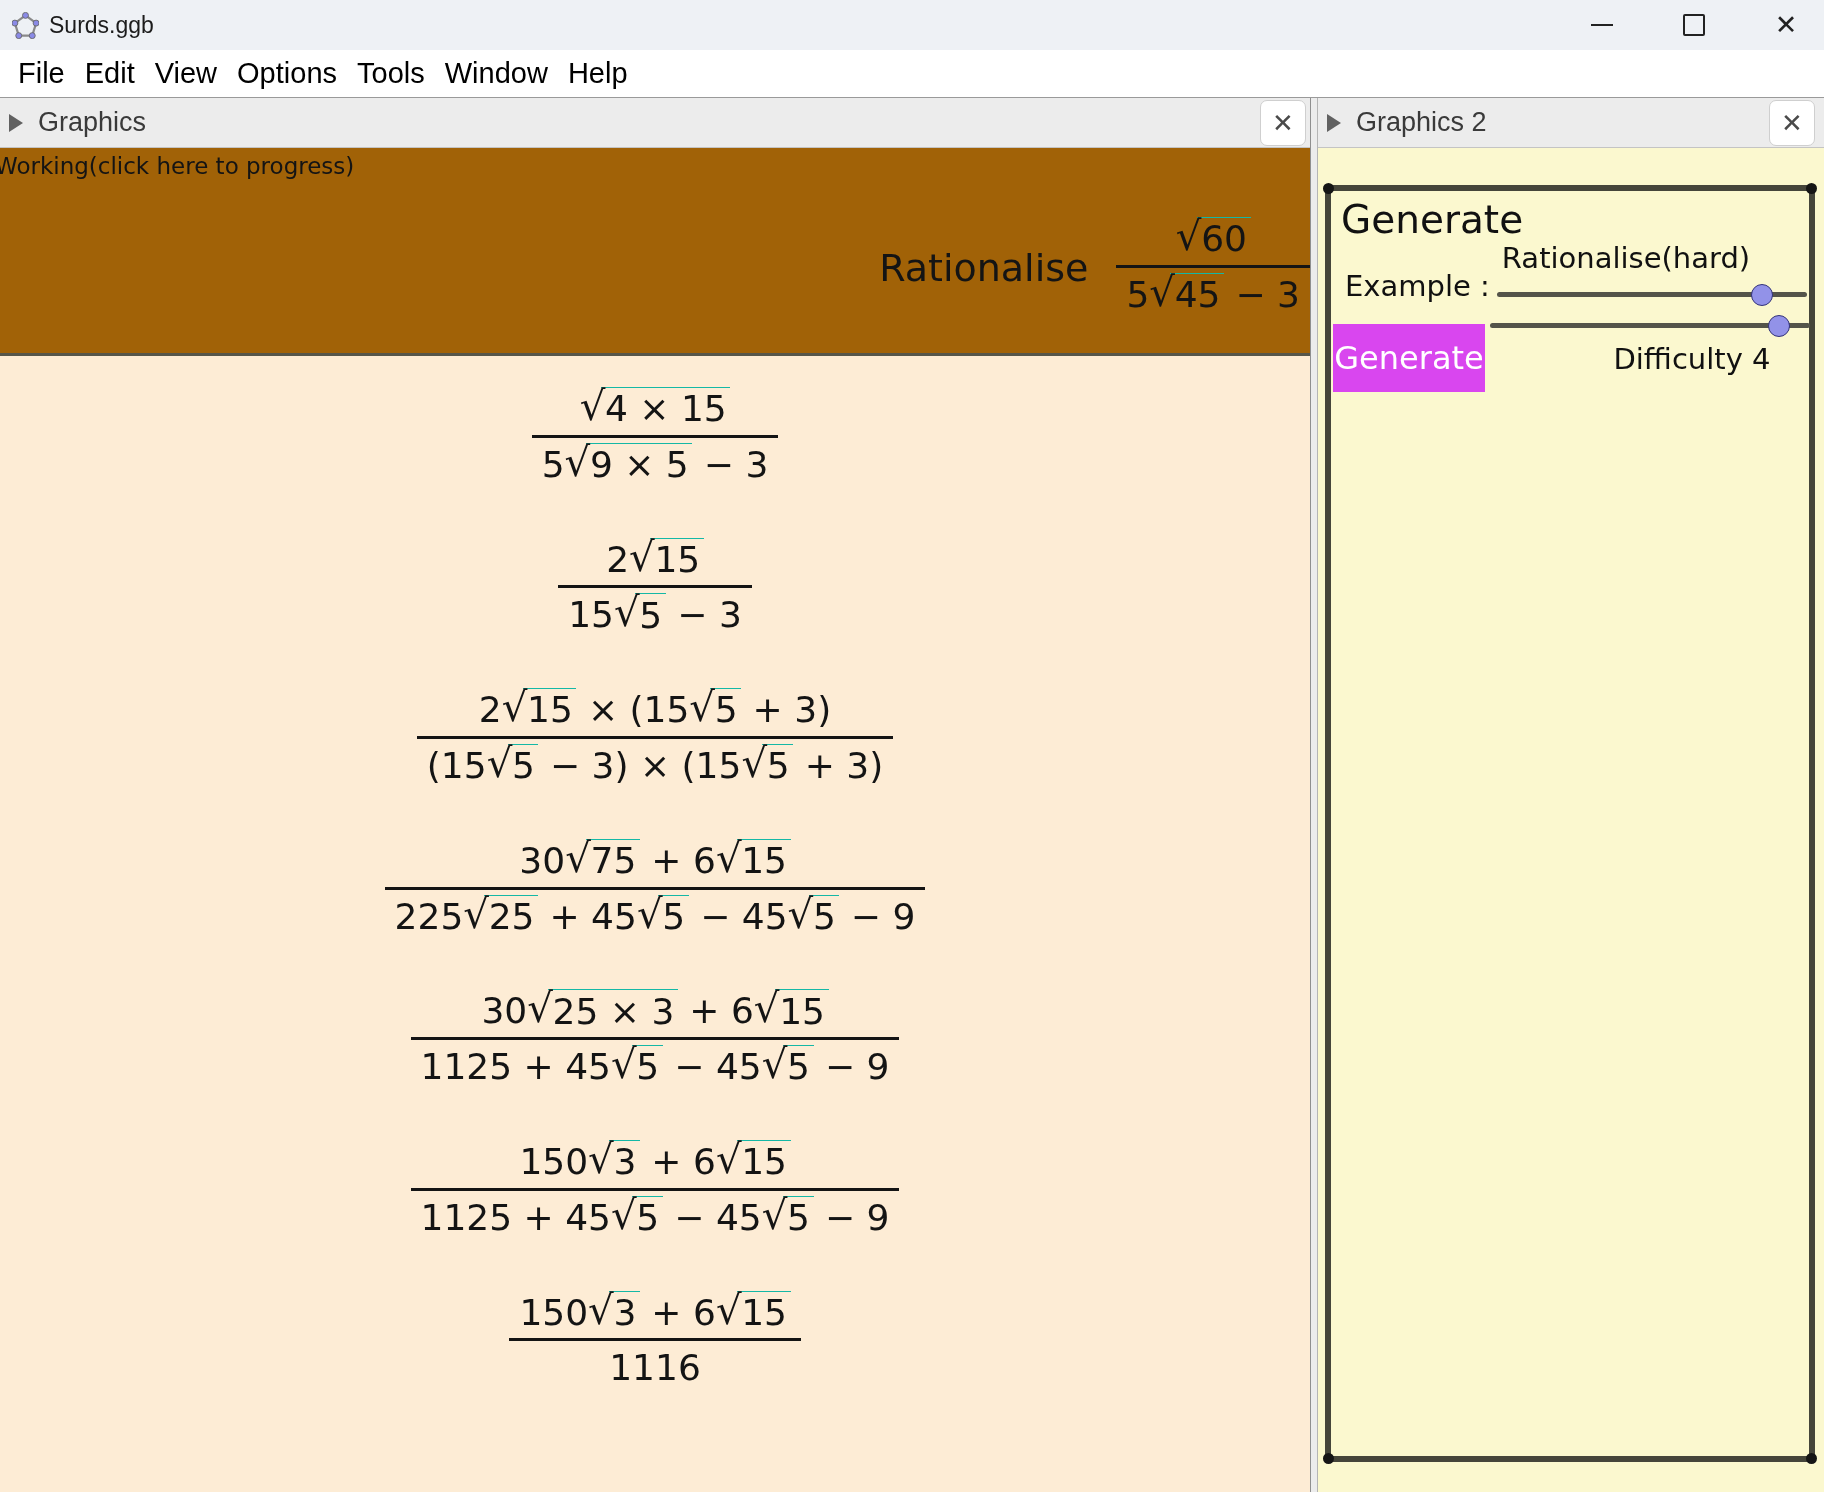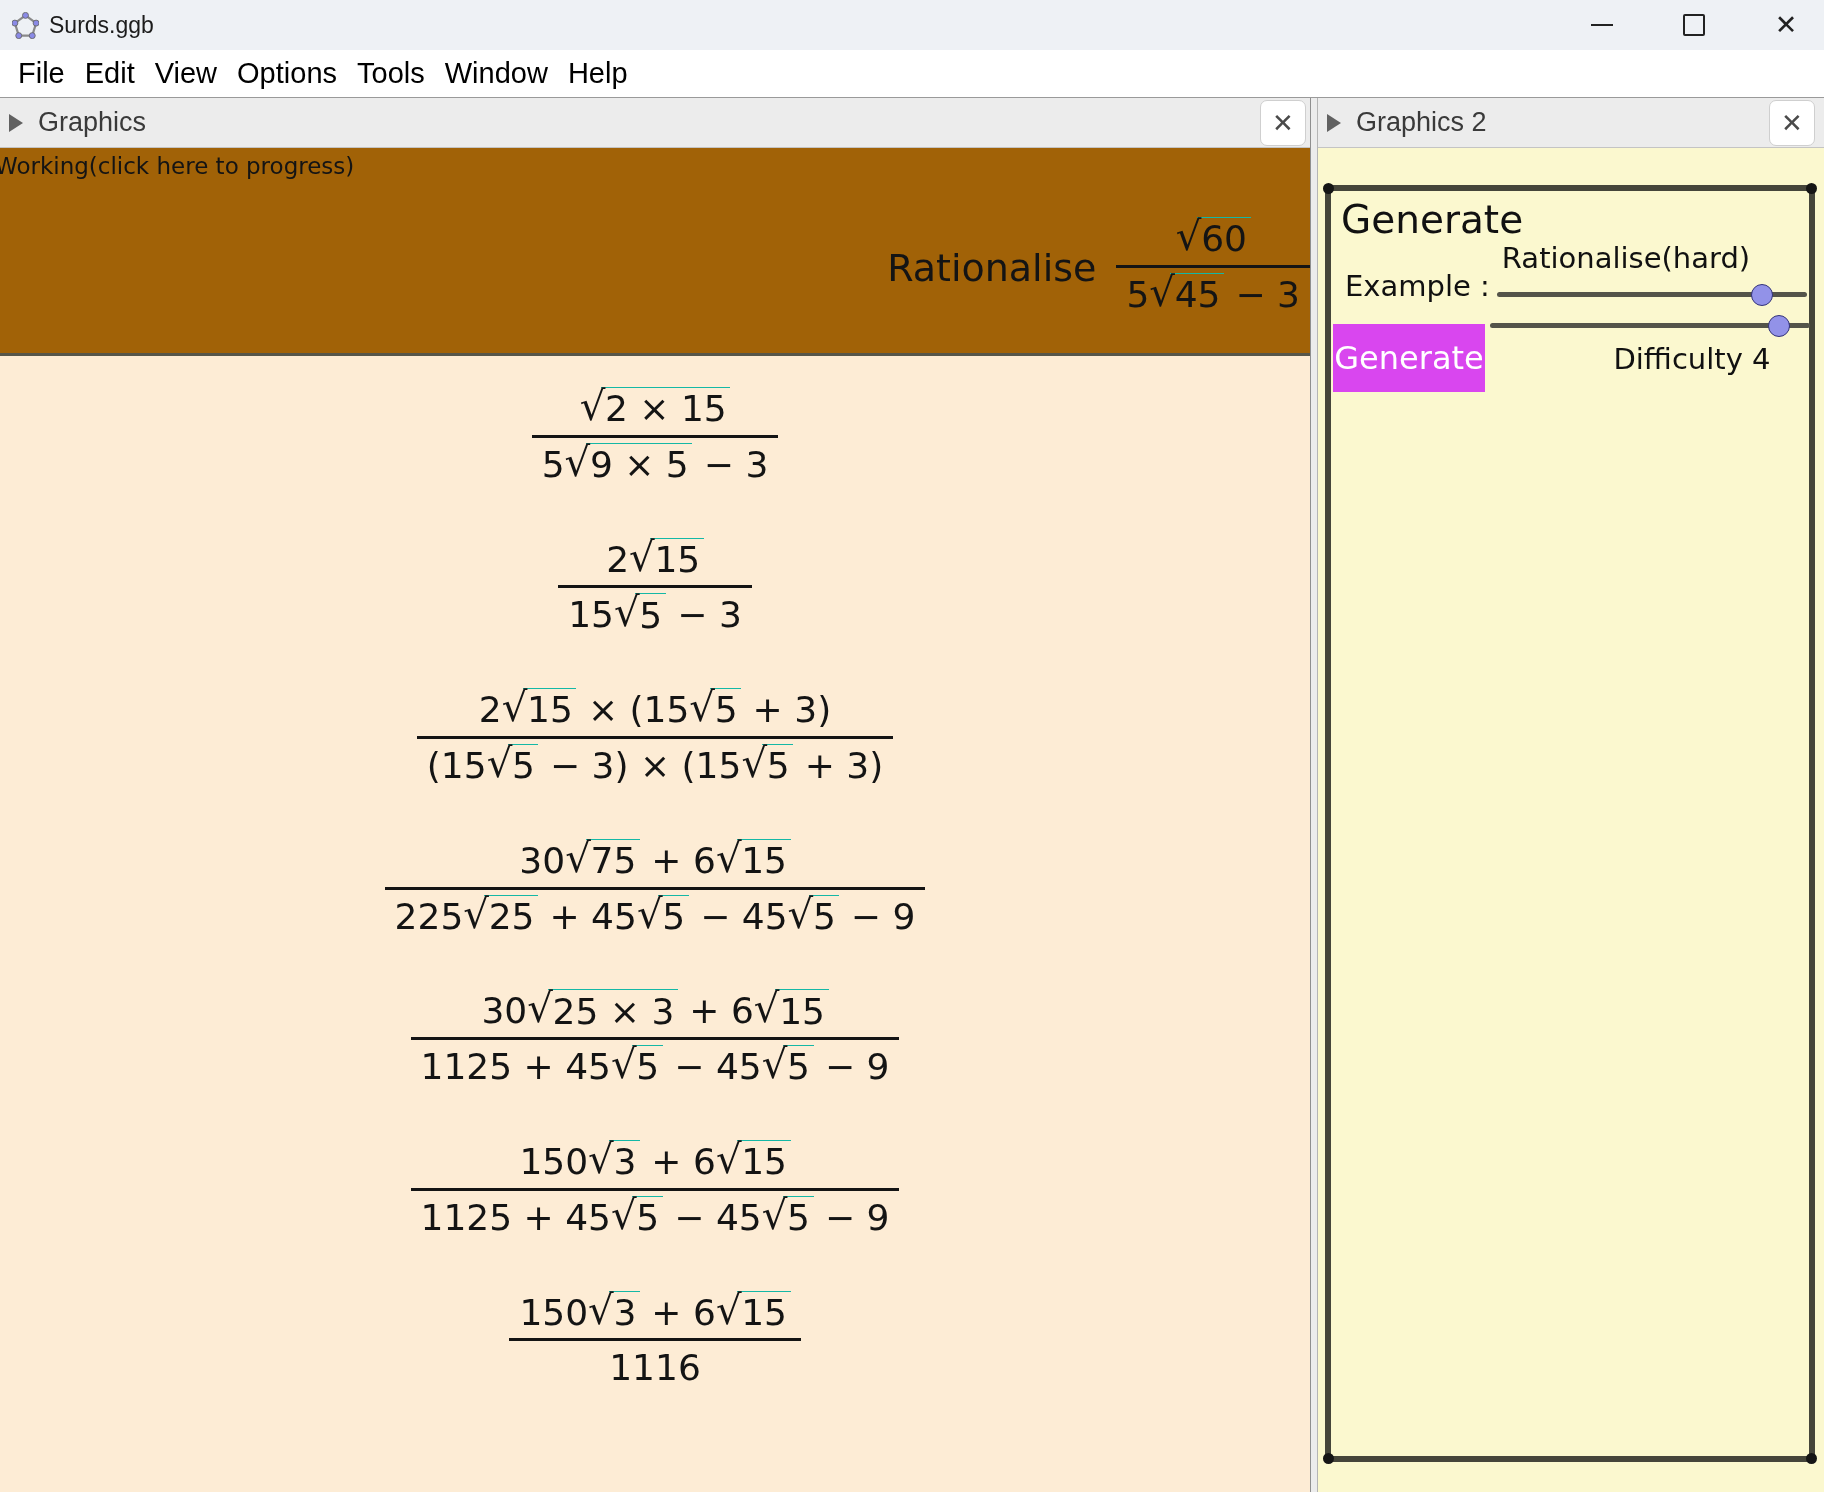--- a/index.html
+++ b/index.html
@@ -36,21 +36,21 @@
     border:1px solid #cfcfcf;border-radius:7px;display:flex;align-items:center;justify-content:center;
     font-size:26px;color:#4a4a4a;}
   .close-left{right:4px;}
   .close-right{right:9px;}
 
   
   .question-area{height:205px;background:#a16207;position:relative;display:flex;
     align-items:center;justify-content:flex-end;flex:0 0 auto;}
   .working-note{position:absolute;left:-5px;top:5px;font-size:23px;color:#141414;
     font-family:"DejaVu Sans",sans-serif;white-space:nowrap;}
-  .question-line{display:flex;align-items:center;gap:20px;font-family:"DejaVu Sans",sans-serif;margin-top:34px;}
+  .question-line{display:flex;align-items:center;gap:28px;font-family:"DejaVu Sans",sans-serif;margin-top:34px;}
   .q-label{font-size:38px;color:#141414;}
   .h-divider{height:3px;background:#56564a;flex:0 0 auto;}
   .working-area{flex:1;background:#fdecd5;display:flex;flex-direction:column;align-items:center;
     padding-top:30px;row-gap:48px;font-family:"DejaVu Sans",sans-serif;}
 
   
   .frac{display:flex;flex-direction:column;align-items:center;color:#141414;font-size:36px;}
   .fline{padding:0 10px;white-space:pre;line-height:1.3;display:inline-block;}
   .fbar{align-self:stretch;height:3px;background:#141414;margin:2px 0 4px;}
   .sq{display:inline-flex;align-items:flex-start;}
@@ -146,21 +146,21 @@
               </span>
             </span>
         </div>
       </div>
 
       <div class="h-divider"></div>
 
       <div class="working-area" id="working-steps">
           <div>
             <span class="frac">
-              <span class="fline num"><span class="sq"><span class="r">√</span><span class="b">2 × 15</span></span></span>
+              <span class="fline num"><span class="sq"><span class="r">√</span><span class="b">4 × 15</span></span></span>
               <span class="fbar"></span>
               <span class="fline den">5<span class="sq"><span class="r">√</span><span class="b">9 × 5</span></span> − 3</span>
             </span>
           </div>
           <div>
             <span class="frac">
               <span class="fline num">2<span class="sq"><span class="r">√</span><span class="b">15</span></span></span>
               <span class="fbar"></span>
               <span class="fline den">15<span class="sq"><span class="r">√</span><span class="b">5</span></span> − 3</span>
             </span>

